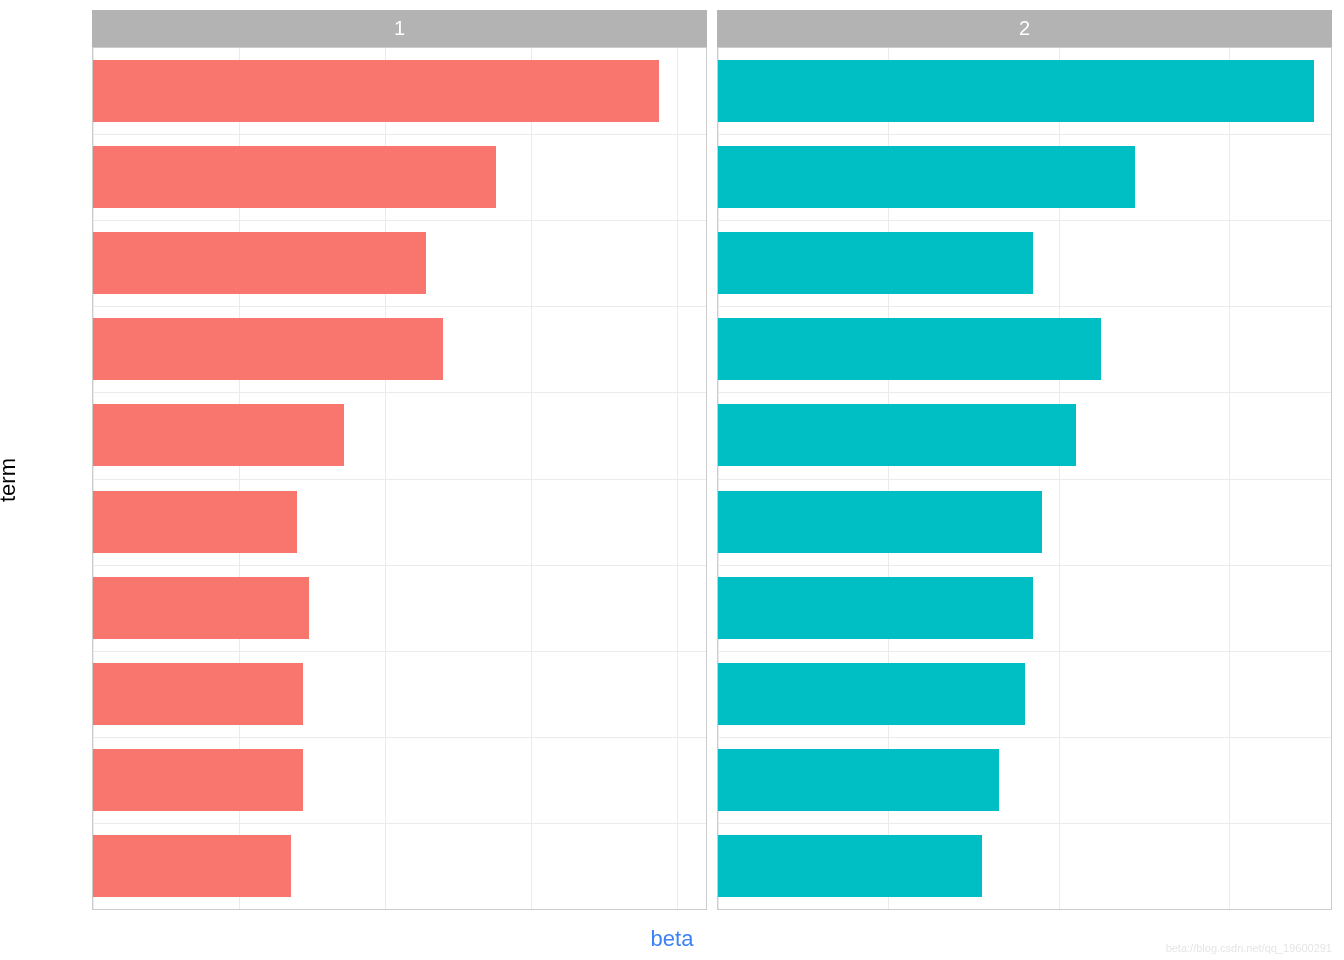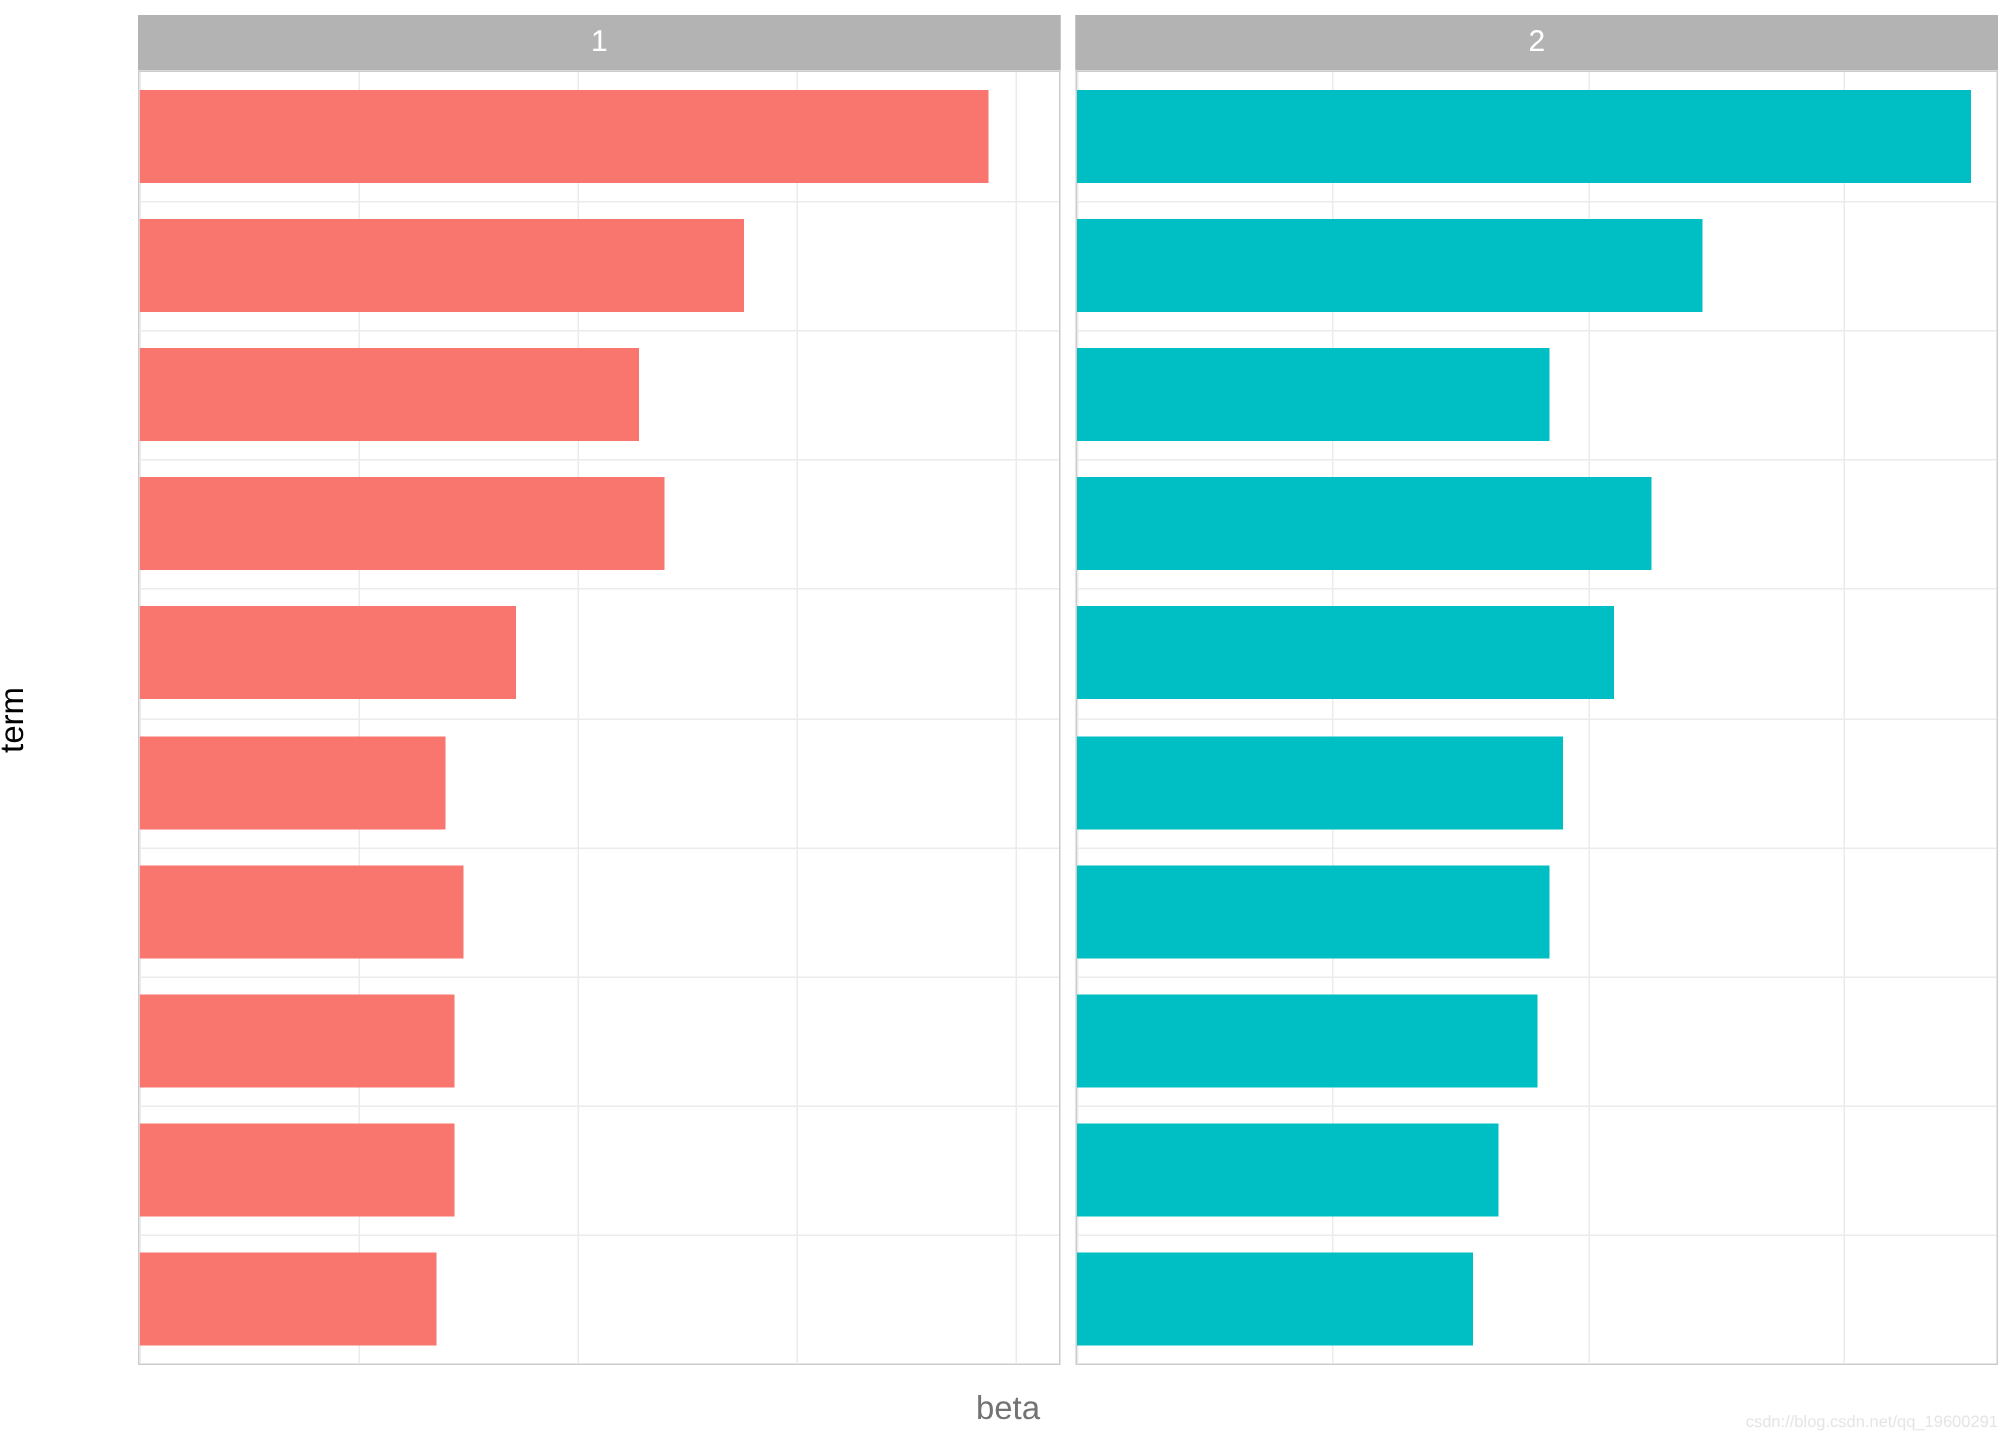--- a/index.html
+++ b/index.html
@@ -68,21 +68,21 @@
     transform: translate(-50%, -50%) rotate(-90deg);
     font-size: 22px;
     color: #000;
   }
   .axis-x-title {
     position: absolute;
     bottom: 8px;
     left: 50%;
     transform: translateX(-50%);
     font-size: 22px;
-    color: #737373;
+    color: #3b82f6;
   }
   .watermark {
     position: absolute;
     right: 12px;
     bottom: 6px;
     font-size: 11px;
     color: #e5e5e5;
   }
 </style>
 </head>
@@ -147,13 +147,13 @@
         <div class="bar c2" style="left: 0px; top: 442.55px; width: 323.528px; height: 62px;"></div>
         <div class="bar c2" style="left: 0px; top: 528.65px; width: 315.014px; height: 62px;"></div>
         <div class="bar c2" style="left: 0px; top: 614.75px; width: 306.5px; height: 62px;"></div>
         <div class="bar c2" style="left: 0px; top: 700.85px; width: 280.958px; height: 62px;"></div>
         <div class="bar c2" style="left: 0px; top: 786.95px; width: 263.931px; height: 62px;"></div>
       </div>
   </div>
 
 </div>
 
-<div class="watermark">csdn://blog.csdn.net/qq_19600291</div>
+<div class="watermark">beta://blog.csdn.net/qq_19600291</div>
 
 </body></html>

